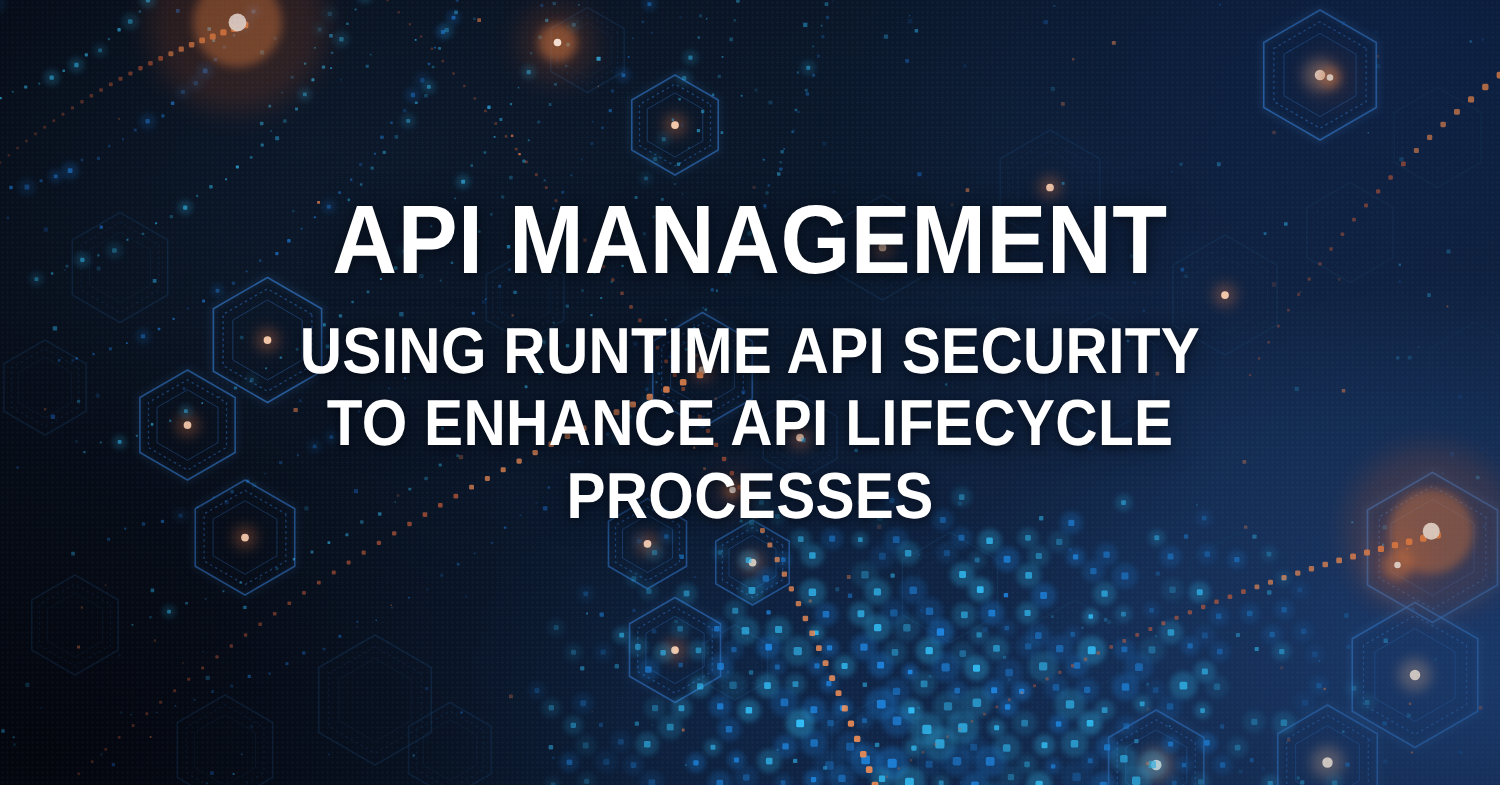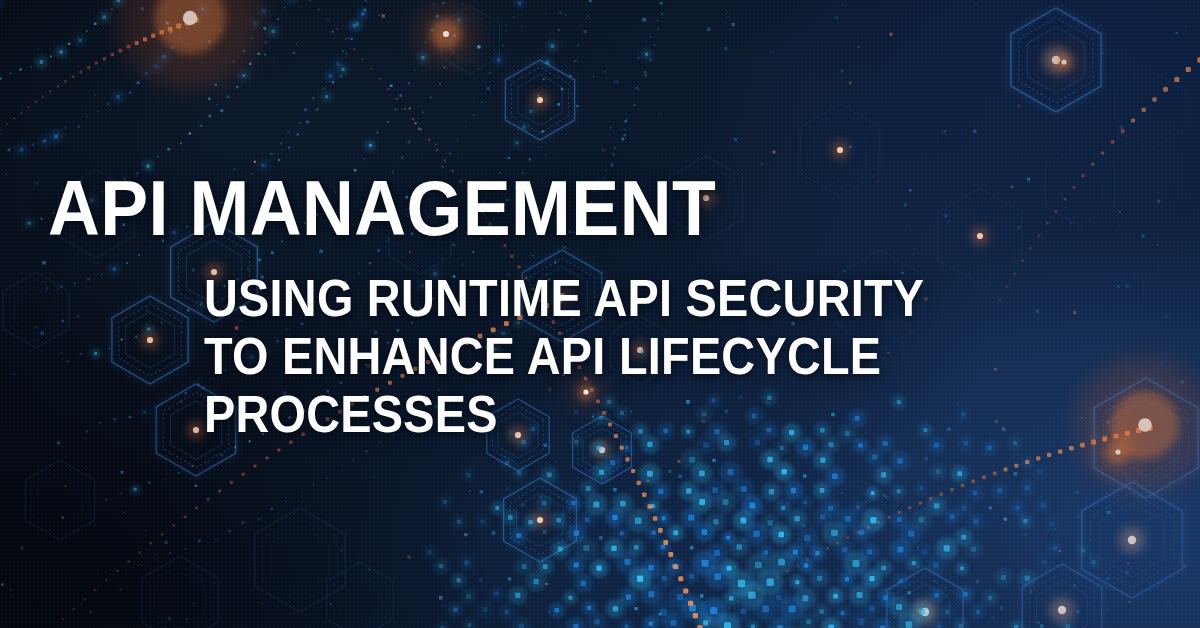--- a/index.html
+++ b/index.html
@@ -40,21 +40,22 @@
     background:
       radial-gradient(ellipse 1000px 700px at 50% 50%, rgba(0,0,0,0) 38%, rgba(2,4,10,0.34) 82%, rgba(1,2,6,0.58) 100%);
   }
   svg.layer { display: block; }
 
   
   #text-block {
     position: absolute;
     left: 0;
     right: 0;
-    top: 169px;
+    top: 152px;
+    text-align: center;
     z-index: 40;
   }
   #title {
     color: #ffffff;
     font-size: 78px;
     font-weight: 700;
     letter-spacing: 0.5px;
     line-height: 1.0;
     margin: 0 0 22px 0;
     transform: scaleX(0.92);

